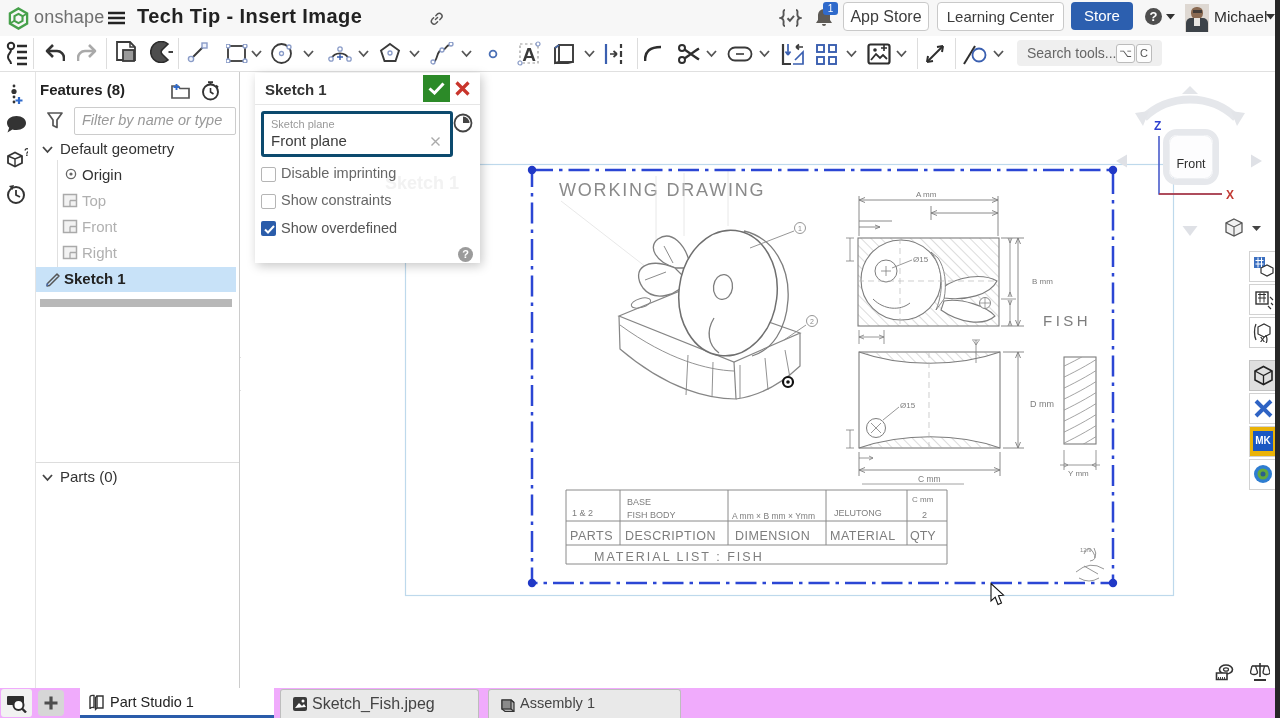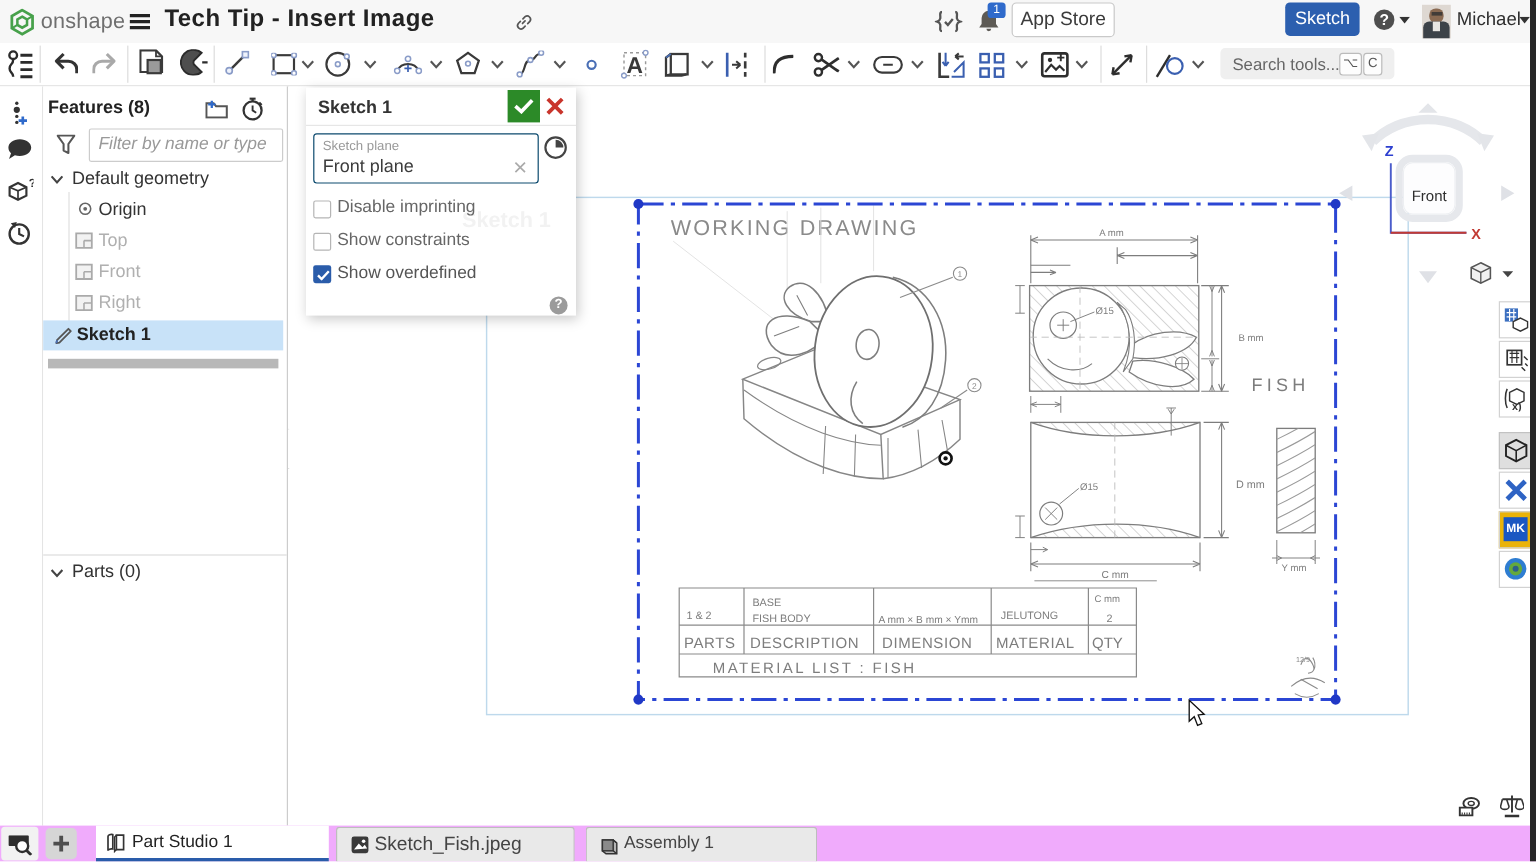--- a/index.html
+++ b/index.html
@@ -32,21 +32,22 @@
     <path d="M17 1 C19.5 1 18 4.5 18.5 6.5 C18.8 8 20 8.7 21 9 C20 9.3 18.8 10 18.5 11.5 C18 13.5 19.5 17 17 17" fill="none" stroke="#555" stroke-width="1.9"></path>
     <path d="M8.5 9.2 l2.4 2.6 L15 6.8" fill="none" stroke="#555" stroke-width="2"></path>
   </svg>
 
   <svg class="abs" style="left:814px;top:7px;" width="20" height="20" viewBox="0 0 20 20">
     <path d="M10 2 a6 6 0 0 1 6 6 v5 l2 3 H2 l2 -3 V8 a6 6 0 0 1 6-6 Z" fill="#5d5a55"></path>
     <path d="M8 17 a2 2 0 0 0 4 0 Z" fill="#5d5a55"></path>
   </svg>
   <div class="abs" style="left:823px;top:2px;width:15px;height:13px;background:#2f6acb;border-radius:3px;color:#fff;font-size:10px;text-align:center;line-height:13px;">1</div>
   <div class="abs" style="left:843px;top:2px;width:84px;height:27px;background:#fff;border:1px solid #c9c9c9;border-radius:4px;font-size:16px;color:#3c3c3c;text-align:center;line-height:27px;">App Store</div>
-  <div class="abs" style="left:1071px;top:2px;width:62px;height:28px;background:#2c5faf;border-radius:4px;font-size:15px;color:#fff;text-align:center;line-height:28px;">Sketch</div>
+  <div class="abs" style="left:937px;top:2px;width:125px;height:27px;background:#fff;border:1px solid #c9c9c9;border-radius:4px;font-size:15px;color:#3c3c3c;text-align:center;line-height:27px;">Learning Center</div>
+  <div class="abs" style="left:1071px;top:2px;width:62px;height:28px;background:#2c5faf;border-radius:4px;font-size:15px;color:#fff;text-align:center;line-height:28px;">Store</div>
   <div class="abs" style="left:1145px;top:8px;width:17px;height:17px;background:#4e4e4e;border-radius:50%;color:#fff;font-size:13px;font-weight:bold;text-align:center;line-height:17px;">?</div>
   <svg class="abs" style="left:1166px;top:14px;" width="9" height="6" viewBox="0 0 9 6">
       <path d="M0 0 L4.5 5.5 L9 0 Z" fill="#333"></path>
     </svg>
 
   <div class="abs" style="left:1185px;top:4px;width:24px;height:28px;background:#ded8d2;overflow:hidden;">
     <div class="abs" style="left:6px;top:3px;width:12px;height:12px;background:#8a6a52;border-radius:45%;"></div>
     <div class="abs" style="left:7.5px;top:6px;width:9px;height:3px;background:#423c38;"></div>
     <div class="abs" style="left:1px;top:14px;width:22px;height:14px;background:#3c4248;border-radius:5px 5px 0 0;"></div>
     <div class="abs" style="left:9px;top:14px;width:6px;height:8px;background:#e8e6e2;"></div>
@@ -534,21 +535,21 @@
   <div class="abs" style="left:168px;top:2px;width:27px;height:27px;background:#2c8a28;">
     <svg class="abs" style="left:5px;top:7px;" width="17" height="13" viewBox="0 0 17 13">
         <path d="M1.5 6.5 L6.5 11 L15.5 1.5" fill="none" stroke="#fff" stroke-width="3"></path>
       </svg>
   </div>
   <svg class="abs" style="left:199px;top:7px;" width="17" height="17" viewBox="0 0 17 17">
       <path d="M2.5 2.5 L14.5 14.5 M14.5 2.5 L2.5 14.5" stroke="#c9352c" stroke-width="3.2"></path>
     </svg>
   <div class="abs" style="left:0;top:31px;width:225px;height:1px;background:#e6e6e6;"></div>
 
-  <div class="abs" style="left:6px;top:38px;width:186px;height:40px;border:1px solid #0c4a6e;border-radius:3px;">
+  <div class="abs" style="left:6px;top:38px;width:186px;height:40px;border:3px solid #0c4a6e;border-radius:3px;">
     <span class="abs" style="left:7px;top:4px;font-size:11px;color:#999;">Sketch plane</span>
     <span class="abs" style="left:7px;top:18px;font-size:15px;color:#3c3c3c;">Front plane</span>
     <svg class="abs" style="left:166px;top:22px;" width="11" height="11" viewBox="0 0 11 11">
         <path d="M1.5 1.5 L9.5 9.5 M9.5 1.5 L1.5 9.5" stroke="#aaa" stroke-width="1.4"></path>
       </svg>
   </div>
 
   <svg class="abs" style="left:198px;top:40px;" width="20" height="20" viewBox="0 0 20 20">
     <circle cx="10" cy="10" r="8.5" fill="none" stroke="#444" stroke-width="1.8"></circle>
     <path d="M10 10 L10 3.5 A6.5 6.5 0 0 1 16.5 10 Z" fill="#444"></path>

